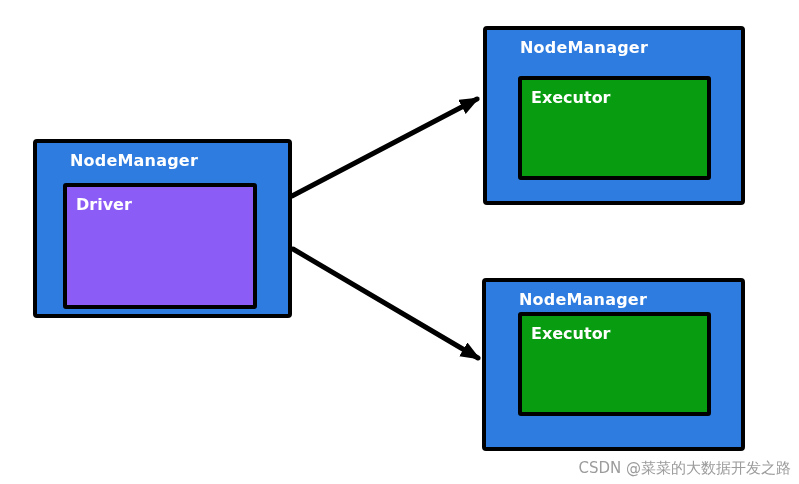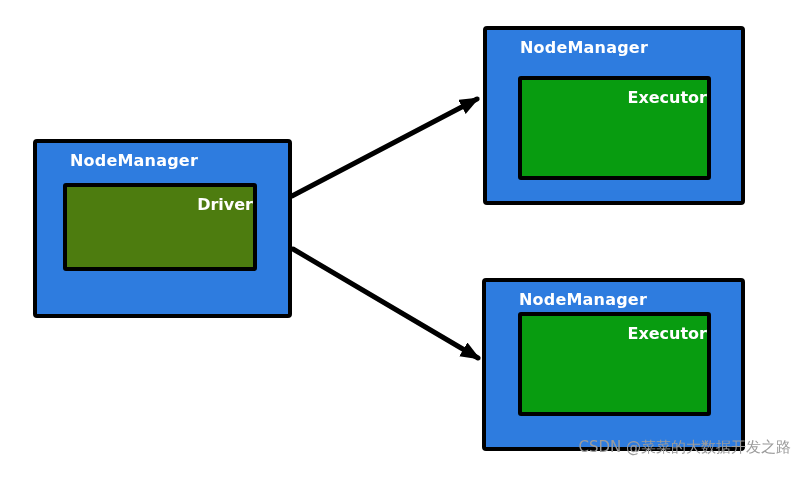--- a/index.html
+++ b/index.html
@@ -44,35 +44,34 @@
     border: 4px solid #000000;
     border-radius: 3px;
     box-sizing: border-box;
   }
   .inner-title {
     color: #ffffff;
     font-size: 16px;
     font-weight: bold;
     padding: 8px 0 0 9px;
     white-space: nowrap;
-    text-align: right;
   }
   .node-left  { left: 33px;  top: 139px; width: 259px; height: 179px; }
-  .inner-driver { left: 26px; top: 40px; width: 194px; height: 88px; background: #4d7c0f; }
+  .inner-driver { left: 26px; top: 40px; width: 194px; height: 126px; background: #8b5cf6; }
 
   .node-top-right { left: 483px; top: 26px; width: 262px; height: 179px; }
   .inner-exec-top { left: 31px; top: 46px; width: 193px; height: 104px; background: #089c10; }
 
   .node-bottom-right { left: 482px; top: 278px; width: 263px; height: 173px; }
   .inner-exec-bottom { left: 32px; top: 30px; width: 193px; height: 104px; background: #089c10; }
 
   .watermark {
     position: absolute;
     right: 8px;
-    top: 438px;
+    top: 459px;
     color: #9c9c9c;
     font-size: 15px;
     font-weight: normal;
     white-space: nowrap;
   }
 </style>
 </head>
 <body>
 
 <div class="canvas">

